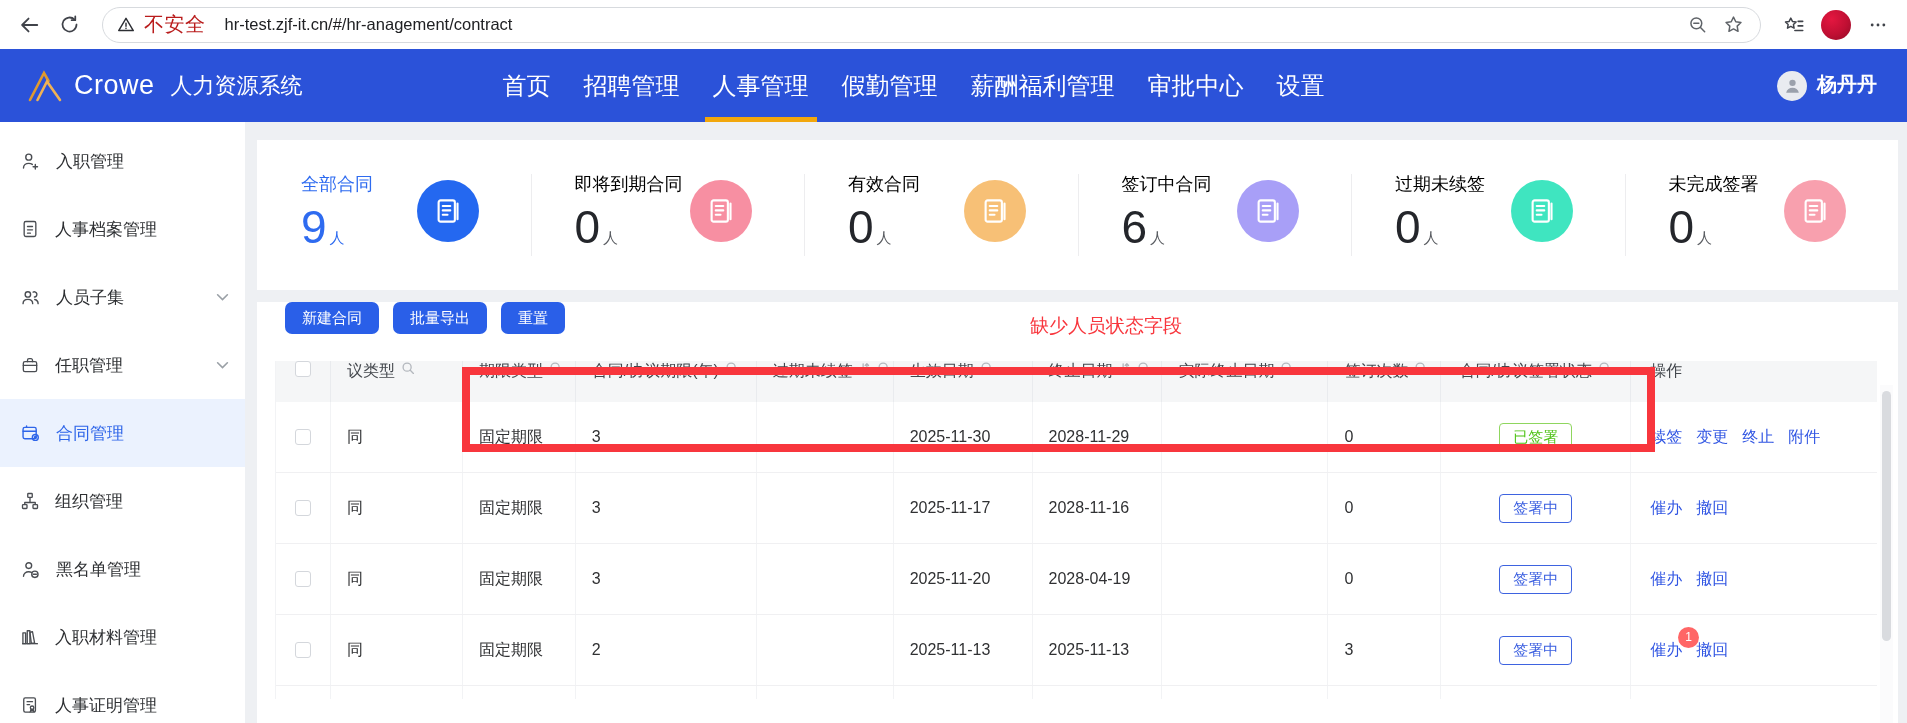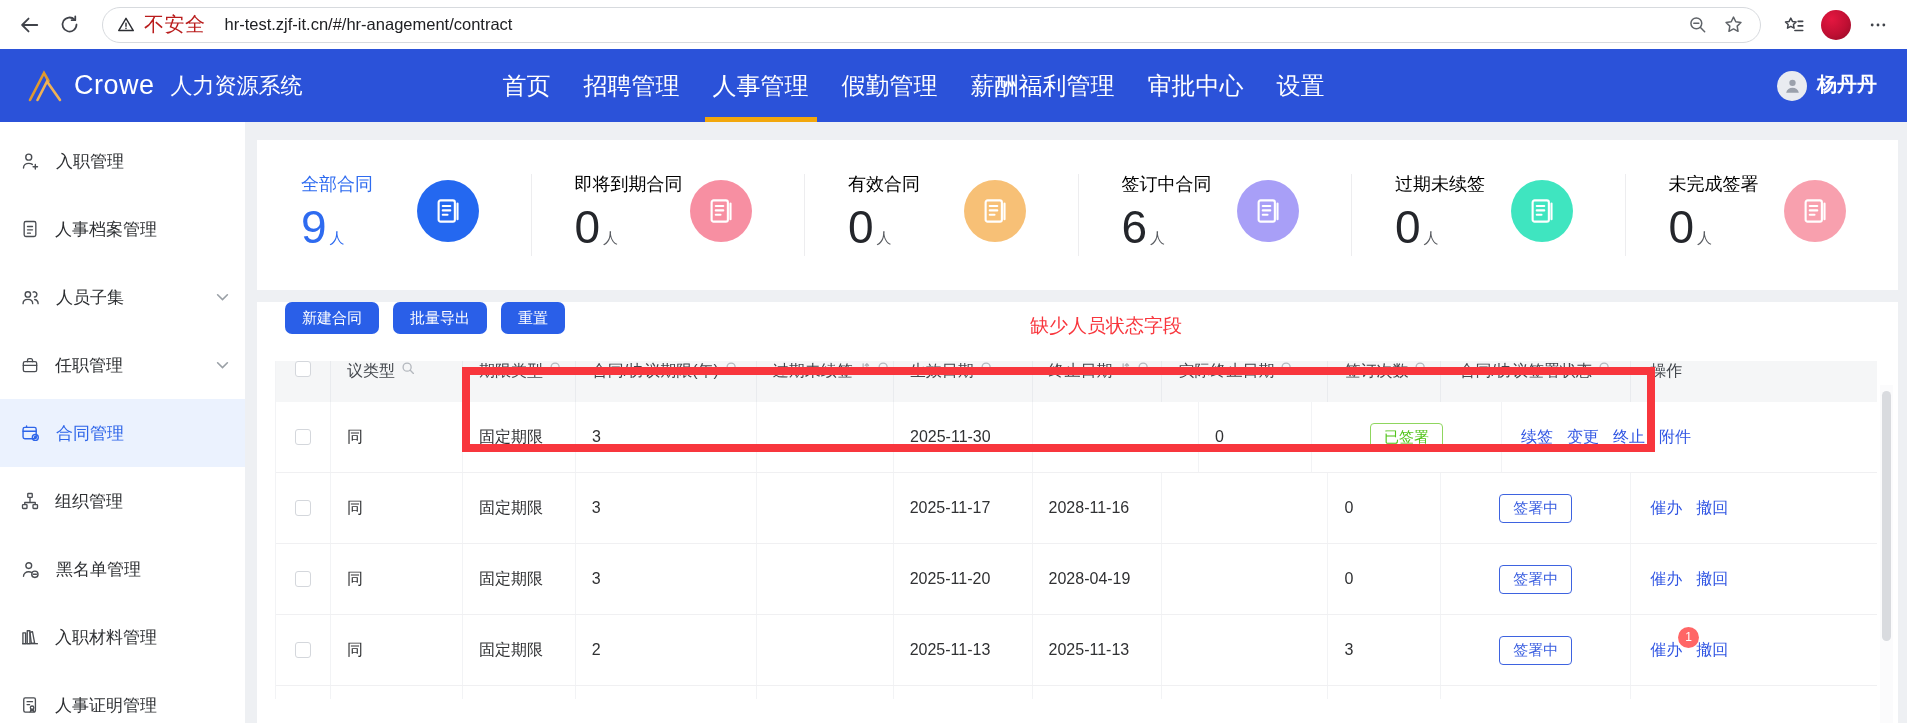--- a/index.html
+++ b/index.html
@@ -417,20 +417,21 @@
 
         <div class="tr">
           <div class="td c0">
               <span class="checkbox"></span>
             </div>
           <div class="td c1">同</div>
           <div class="td c2">固定期限</div>
           <div class="td c3">3</div>
           <div class="td c4"></div>
           <div class="td c5">2025-11-30</div>
+          <div class="td c6">2028-11-29</div>
           <div class="td c7"></div>
           <div class="td c8">0</div>
           <div class="td c9">
               <span class="badge badge-green">已签署</span>
             </div>
           <div class="td c10">
               <div class="links">
             <span class="link">续签</span>
             <span class="link">变更</span>
             <span class="link">终止</span>

